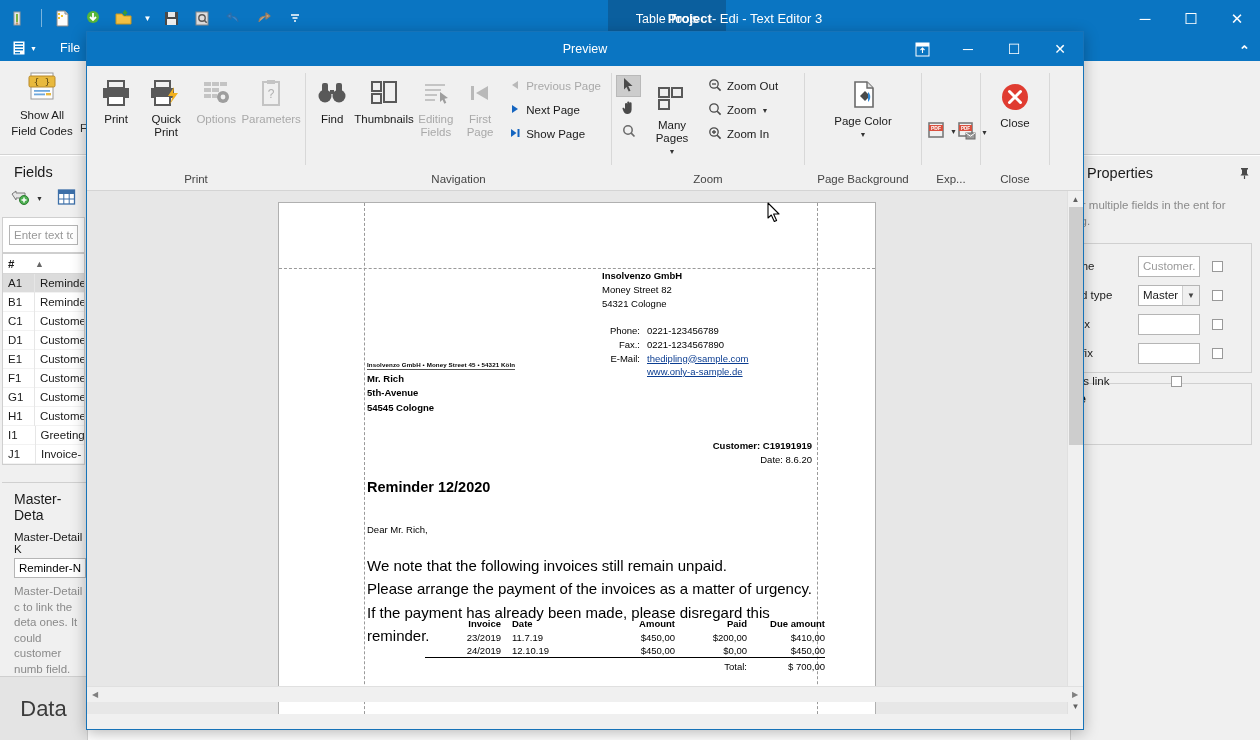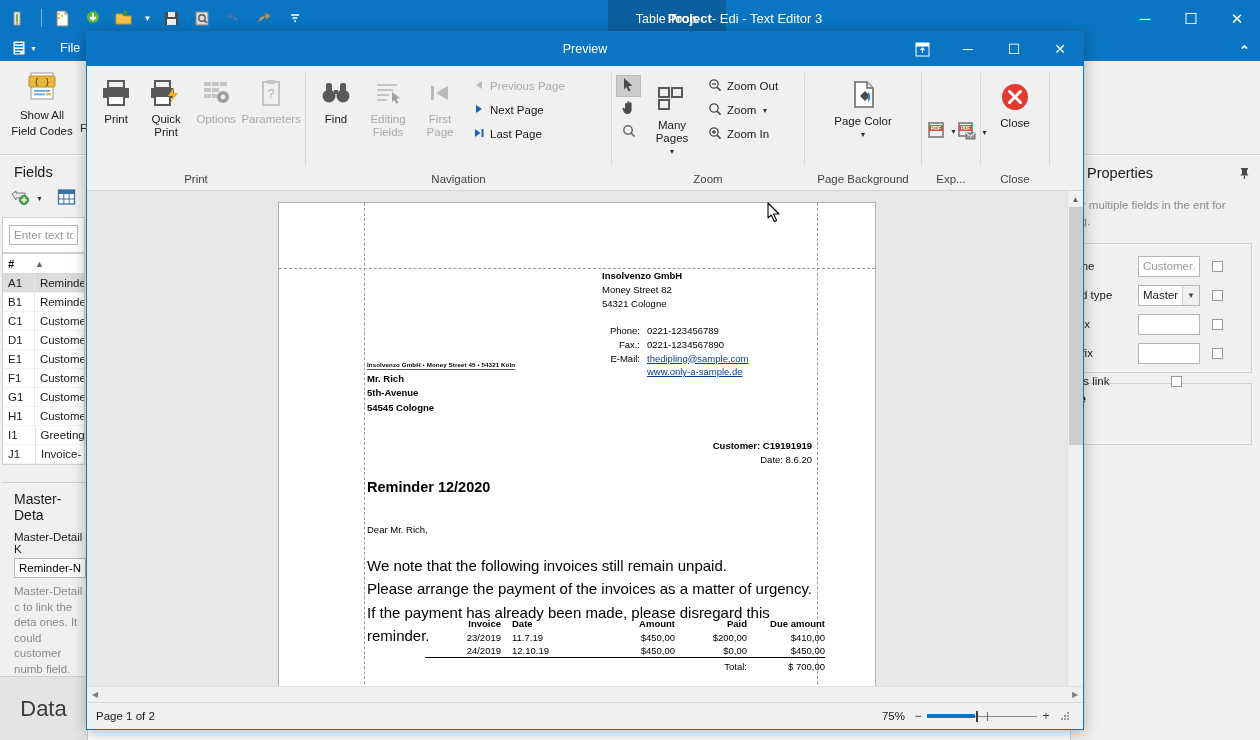--- a/index.html
+++ b/index.html
@@ -610,20 +610,30 @@
             <svg width="30" height="28" viewBox="0 0 30 28">
                 <circle cx="8" cy="17" r="6.5" fill="#595959"></circle>
                 <circle cx="22" cy="17" r="6.5" fill="#595959"></circle>
                 <rect x="5" y="4" width="6" height="10" rx="2" fill="#595959"></rect>
                 <rect x="19" y="4" width="6" height="10" rx="2" fill="#595959"></rect>
                 <rect x="13" y="11" width="4" height="4" fill="#595959"></rect>
               </svg>
           </span>
           <span>Find</span>
         </div>
+        <div class="btn-v wide">
+          <span class="ic">
+            <svg width="30" height="28" viewBox="0 0 30 28">
+                <rect x="3" y="3" width="9" height="9" fill="none" stroke="#595959" stroke-width="2"></rect>
+                <rect x="15" y="3" width="12" height="20" fill="none" stroke="#595959" stroke-width="2"></rect>
+                <rect x="3" y="15" width="9" height="9" fill="none" stroke="#595959" stroke-width="2"></rect>
+              </svg>
+          </span>
+          <span>Thumbnails</span>
+        </div>
         <div class="btn-v dis">
           <span class="ic">
             <svg width="30" height="28" viewBox="0 0 30 28">
                 <g stroke="#c4c4c4" stroke-width="2">
                   <path d="M4 6h20M4 11h16M4 16h12M4 21h10"></path>
                 </g>
                 <path d="M19 13l8 6-3.5.8 1.8 4-2 .9-1.8-4L19 23z" fill="#9e9e9e"></path>
               </svg>
           </span>
           <span style="white-space:pre-line">Editing
@@ -656,21 +666,21 @@
             </span>
             <span>Next  Page</span>
           </div>
           <div class="btn-h">
             <span>
               <svg width="12" height="12" viewBox="0 0 12 12">
                   <path d="M2 2v8l5.5-4z" fill="#1565c0"></path>
                   <rect x="8.5" y="2" width="2" height="8" fill="#1565c0"></rect>
                 </svg>
             </span>
-            <span>Last  Page</span>
+            <span>Show  Page</span>
           </div>
         </div>
         <div class="grp-label">Navigation</div>
       </div>
       <div class="grp-sep"></div>
 
       <div class="grp" style="width:192px">
         <div class="tool-col">
           <div class="tool-sq active">
             <span>
@@ -899,44 +909,20 @@
       <div class="ar">▲</div>
       <div class="thumb"></div>
       <div class="ar" style="position:absolute;bottom:0;left:0;right:0">▼</div>
     </div>
 
     <div class="hsb">
       <div class="ar">◀</div>
       <div class="ar">▶</div>
     </div>
 
-    <div class="pv-status">
-      <div class="st-page">Page 1 of 2</div>
-      <div class="st-right">
-        <span>75%</span>
-        <span class="zs">
-          <span class="minus">−</span>
-          <span class="zs-track">
-            <span class="zs-line"></span>
-            <span class="zs-fill"></span>
-            <span class="zs-t1"></span>
-            <span class="zs-t2"></span>
-          </span>
-          <span class="plus">+</span>
-        </span>
-        <span class="grip">
-          <i style="left:8px;top:2px"></i>
-            <i style="left:5px;top:5px"></i>
-            <i style="left:8px;top:5px"></i>
-          <i style="left:2px;top:8px"></i>
-            <i style="left:5px;top:8px"></i>
-            <i style="left:8px;top:8px"></i>
-        </span>
-      </div>
-    </div>
   </div>
 
   <div class="cursor-arrow">
     <svg width="14" height="21" viewBox="0 0 14 21">
       <path d="M1 1l11 11H6.6l3 6.4-2.3 1.1-3-6.5L1 16z" fill="#ffffff" stroke="#000000" stroke-width="1.1" stroke-linejoin="round"></path>
     </svg>
   </div>
 
 </div>
 

